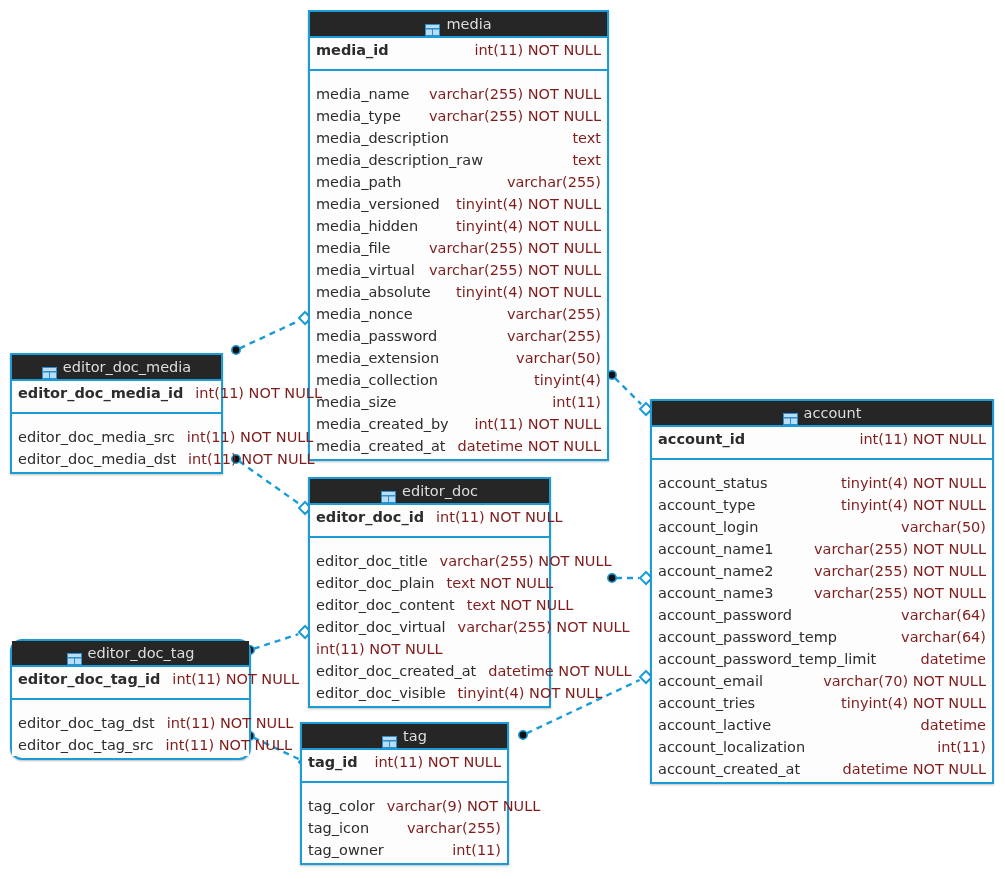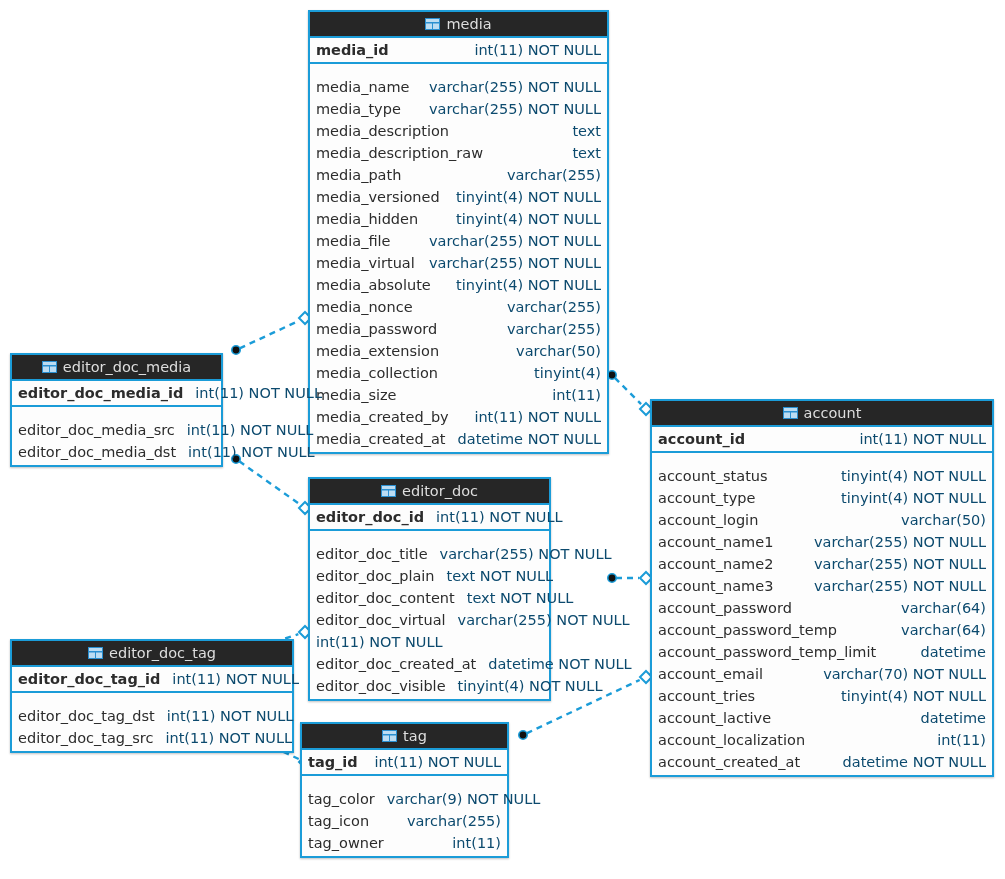--- a/index.html
+++ b/index.html
@@ -38,20 +38,21 @@
     font-size: 14.5px;
     height: 24px;
     line-height: 24px;
     text-align: center;
     white-space: nowrap;
     border-bottom: 2px solid #1b9cd8;
     position: relative;
   }
   .tbl-header .hdr-inner {
     display: inline-flex;
+    align-items: center;
     gap: 6px;
   }
   .tbl-icon {
     display: inline-block;
     width: 15px;
     height: 12px;
     position: relative;
     top: 1px;
   }
   .pk-row {
@@ -74,29 +75,29 @@
   }
   .pk-row .col-type {
     font-weight: normal;
   }
   .col-name {
     text-align: left;
     padding-right: 12px;
   }
   .col-type {
     text-align: center;
-    color: #0c4a6e;
+    color: #7f1d1d;
   }
   .cols-body {
     padding-top: 12px;
     padding-bottom: 2px;
   }
   .pk-row .cols-body {
     padding-top: 1px;
-    padding-bottom: 1px;
+    padding-bottom: 8px;
   }
 </style>
 </head>
 <body>
 
 <div id="canvas">
   <svg id="edge-layer" width="1005" height="879" viewBox="0 0 1005 879">
       <g>
         <line x1="239.62875293764327" y1="348.3171000868901" x2="298.6496823591243" y2="320.94507484794235" stroke="#1b9cd8" stroke-width="2.4" stroke-dasharray="6,5"></line>
         <circle cx="236" cy="350" r="4.2" fill="#111111" stroke="#1b9cd8" stroke-width="1.6"></circle>
@@ -369,21 +370,21 @@
         <div class="col-row">
           <span class="col-name">editor_doc_created_at</span>
           <span class="col-type">datetime NOT NULL</span>
         </div>
         <div class="col-row">
           <span class="col-name">editor_doc_visible</span>
           <span class="col-type">tinyint(4) NOT NULL</span>
         </div>
       </div>
     </div>
-    <div class="er-table" style="left: 10px; top: 639px; width: 284px;">
+    <div class="er-table" style="left: 10px; top: 639px; width: 241px; border-radius: 12px;">
       <div class="tbl-header"><span class="hdr-inner">
           <span class="tbl-icon"><svg viewBox="0 0 15 12" width="15" height="12">
               <rect x="0" y="0" width="15" height="12" fill="#2a8fd0"></rect>
               <rect x="1" y="1" width="13" height="3" fill="#bcdcf2"></rect>
               <rect x="1" y="5.5" width="6" height="5.5" fill="#bcdcf2"></rect>
               <rect x="8" y="5.5" width="6" height="5.5" fill="#bcdcf2"></rect>
             </svg></span>
           <span>editor_doc_tag</span>
         </span></div>
       <div class="pk-row">

